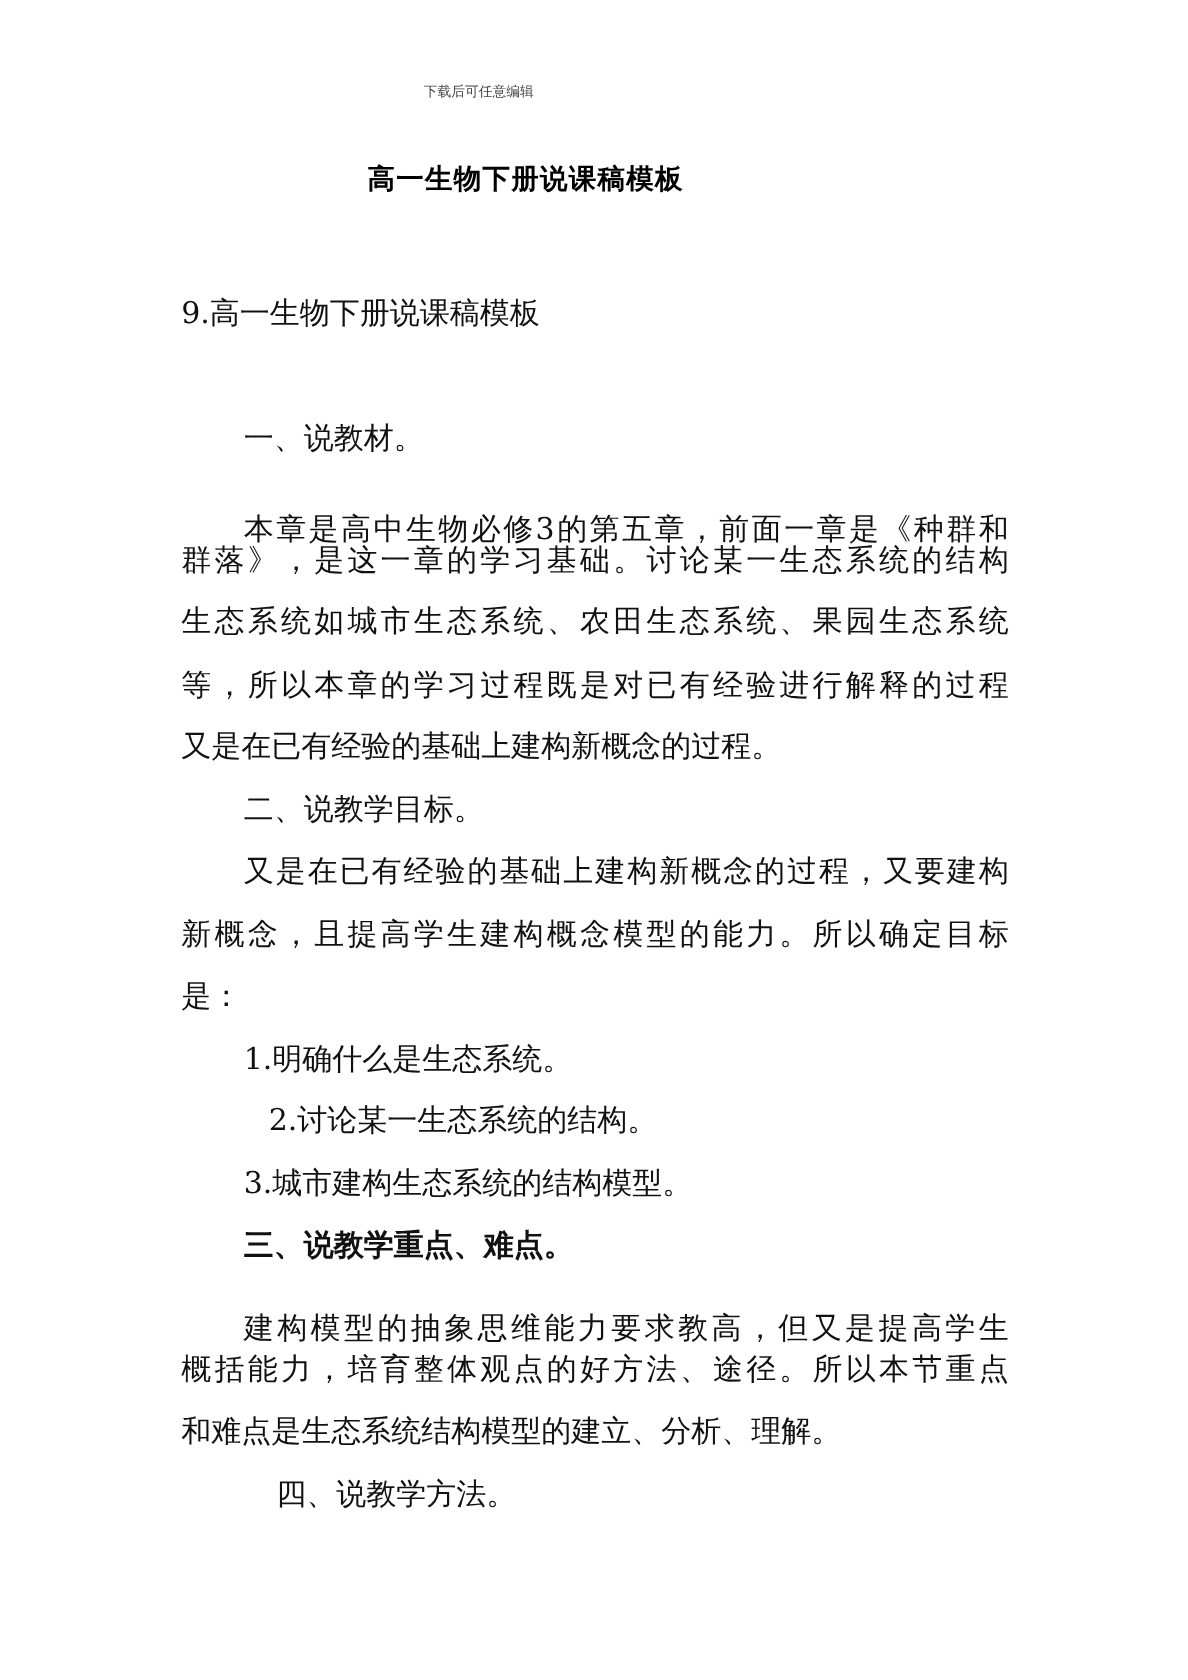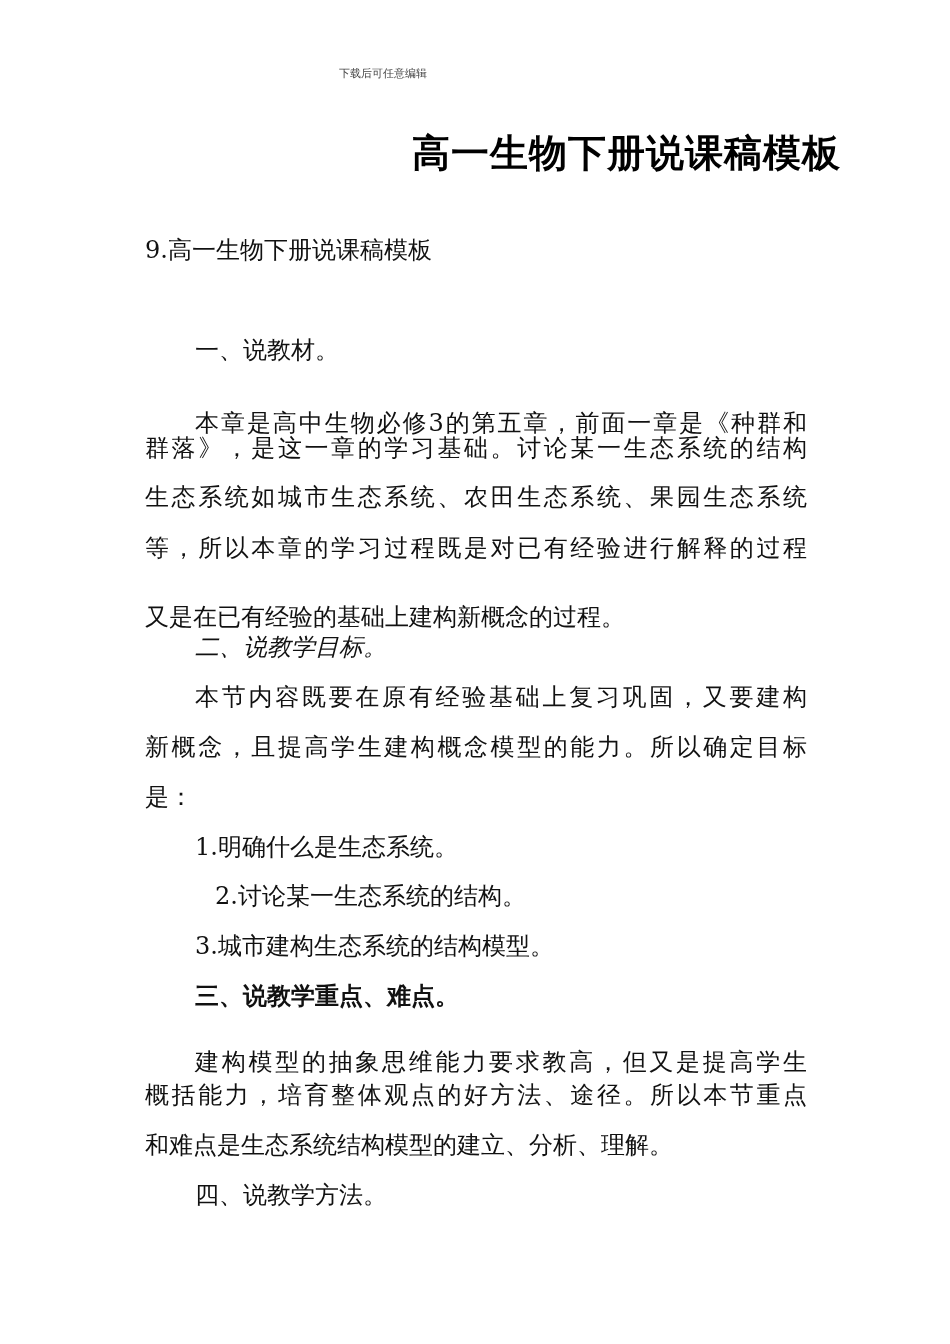--- a/index.html
+++ b/index.html
@@ -1,47 +1,47 @@
 <!DOCTYPE html>
 <html><head>
 <meta charset="utf-8">
 <style>
   html, body { margin: 0; padding: 0; background: #ffffff; }
   body { width: 950px; height: 1344px; position: relative; overflow: hidden;
          font-family: "DejaVu Serif", "Liberation Serif", serif; color: #111; }
   .header { position: absolute; top: 66px; left: 0; width: 766px; text-align: center;
             font-size: 11px; color: #444; }
-  .title { position: absolute; top: 128px; left: 0; width: 841px; text-align: right;
+  .title { position: absolute; top: 128px; left: 0; width: 841px; text-align: center;
            font-family: "DejaVu Sans", "Liberation Sans", sans-serif;
-           font-size: 38px; font-weight: bold; color: #000; letter-spacing: 1px; }
+           font-size: 22px; font-weight: bold; color: #000; letter-spacing: 1px; }
   .line { position: absolute; left: 145px; width: 662px; font-size: 24px;
           line-height: 30px; white-space: nowrap; text-align: justify;
           text-align-last: justify; }
   .line.indent { left: 195px; width: 612px; }
   .line.short { text-align-last: left; }
 </style>
 </head>
 <body>
 
 <div class="header">下载后可任意编辑</div>
 <div class="title">高一生物下册说课稿模板</div>
 <div class="line short" style="top:235px;">9.高一生物下册说课稿模板</div>
 
 <div id="body-lines">
     <div class="line indent short" style="top: 335px;">一、说教材。</div>
     <div class="line indent" style="top: 383px; margin-top: 25px;">本章是高中生物必修3的第五章，前面一章是《种群和</div>
     <div class="line" style="top: 433px;">群落》，是这一章的学习基础。讨论某一生态系统的结构</div>
     <div class="line" style="top: 482px;">生态系统如城市生态系统、农田生态系统、果园生态系统</div>
     <div class="line" style="top: 533px;">等，所以本章的学习过程既是对已有经验进行解释的过程</div>
-    <div class="line short" style="top: 582px; margin-top: 20px;">又是在已有经验的基础上建构新概念的过程。</div>
-    <div class="line indent short" style="top: 632px; font-style: italic;">二、说教学目标。</div>
-    <div class="line indent" style="top: 682px;">本节内容既要在原有经验基础上复习巩固，又要建构</div>
+    <div class="line short" style="top: 582px;">又是在已有经验的基础上建构新概念的过程。</div>
+    <div class="line indent short" style="top: 632px;">二、说教学目标。</div>
+    <div class="line indent" style="top: 682px;">又是在已有经验的基础上建构新概念的过程，又要建构</div>
     <div class="line" style="top: 732px;">新概念，且提高学生建构概念模型的能力。所以确定目标</div>
     <div class="line short" style="top: 782px;">是：</div>
     <div class="line indent short" style="top: 832px;">1.明确什么是生态系统。</div>
     <div class="line indent short" style="top: 881px; margin-left: 20px;">2.讨论某一生态系统的结构。</div>
     <div class="line indent short" style="top: 931px;">3.城市建构生态系统的结构模型。</div>
     <div class="line indent short" style="top: 981px; font-weight: bold;">三、说教学重点、难点。</div>
     <div class="line indent" style="top: 1031px; margin-top: 16px;">建构模型的抽象思维能力要求教高，但又是提高学生</div>
     <div class="line" style="top: 1080px;">概括能力，培育整体观点的好方法、途径。所以本节重点</div>
     <div class="line short" style="top: 1130px;">和难点是生态系统结构模型的建立、分析、理解。</div>
-    <div class="line indent short" style="top: 1180px;">四、说教学方法。</div>
+    <div class="line indent short" style="top: 1180px; margin-left: 26px;">四、说教学方法。</div>
   </div>
 
 </body></html>

